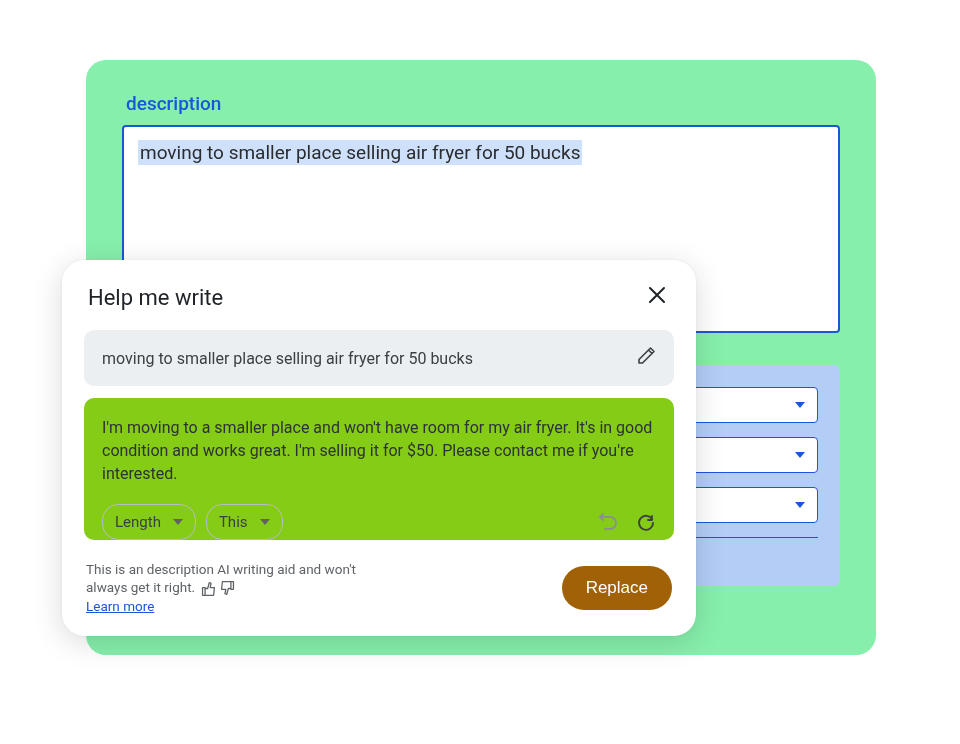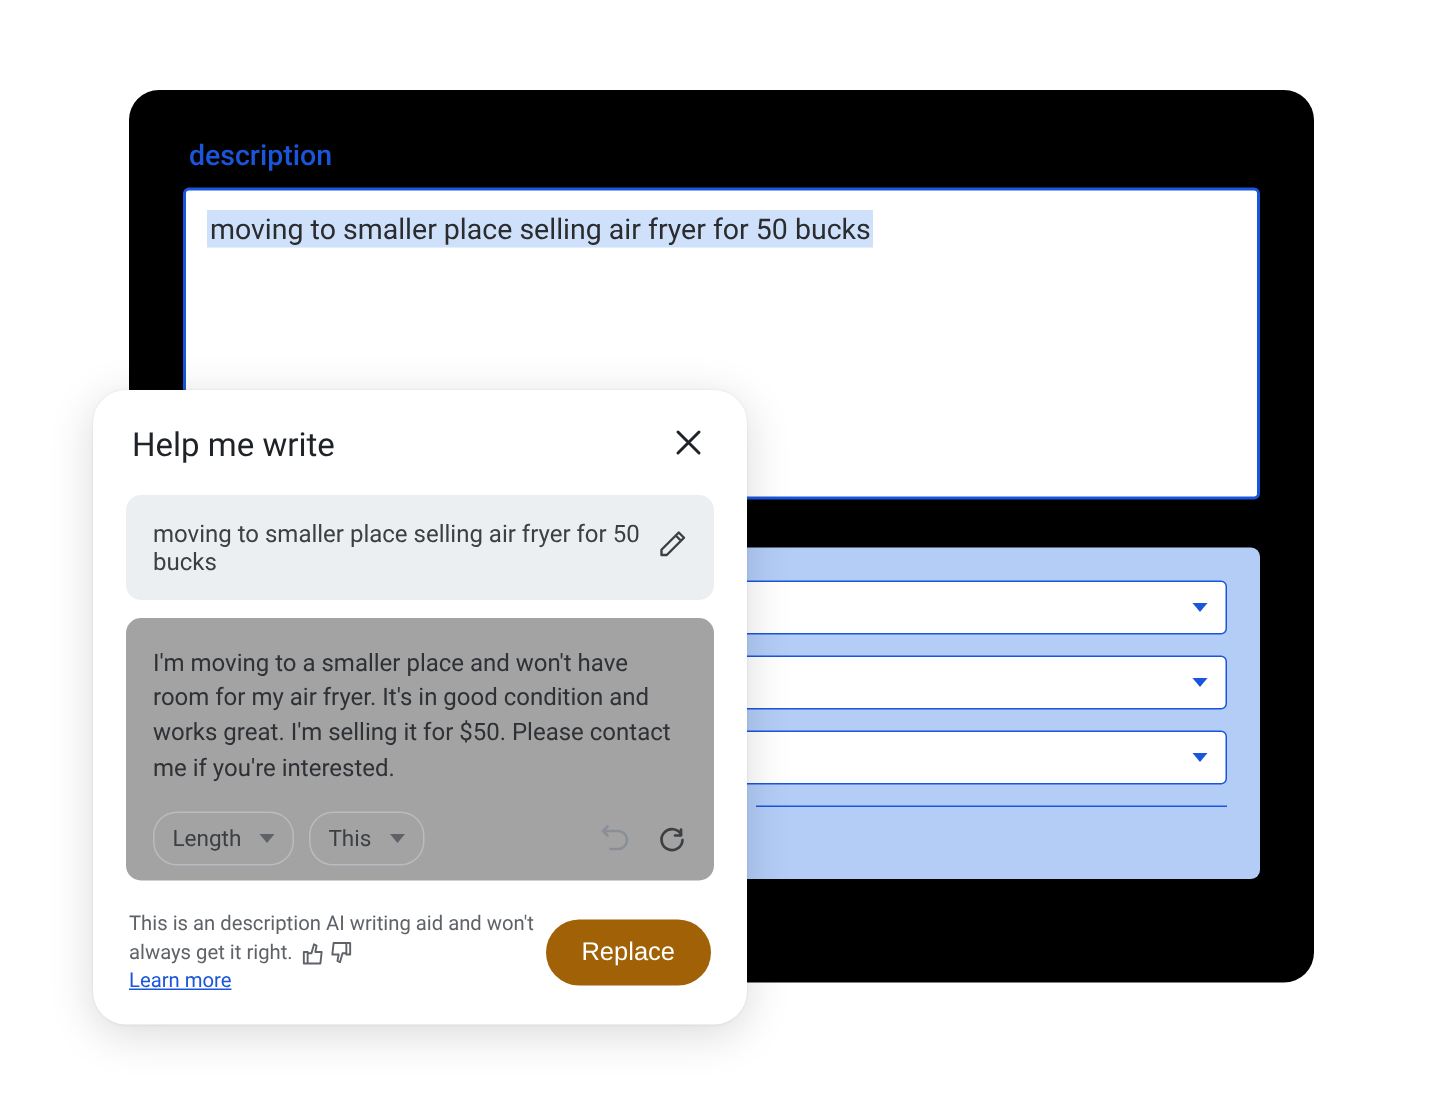--- a/index.html
+++ b/index.html
@@ -14,21 +14,21 @@
       height: 744px;
       position: relative;
       overflow: hidden;
     }
     .form-bg {
       position: absolute;
       top: 60px;
       left: 86px;
       width: 790px;
       height: 595px;
-      background: #000000;
+      background: #86efac;
       border-radius: 20px;
       padding: 32px 36px;
     }
     .field-label {
       color: #1a56db;
       font-size: 19px;
       font-weight: 500;
       margin-bottom: 10px;
       margin-left: 4px;
     }
@@ -98,21 +98,21 @@
       border: 1.5px solid #1a56db;
       border-radius: 2px;
       display: inline-block;
     }
 
     
     .popup {
       position: absolute;
       top: 260px;
       left: 62px;
-      width: 436px;
+      width: 634px;
       background: #ffffff;
       border-radius: 22px;
       box-shadow: 0 6px 30px rgba(0,0,0,0.15), 0 0 2px rgba(0,0,0,0.08);
       padding: 22px 22px 20px 22px;
     }
     .popup-header {
       display: flex;
       justify-content: space-between;
       align-items: center;
       margin-bottom: 18px;
@@ -136,23 +136,23 @@
       margin-bottom: 12px;
     }
     .prompt-text {
       color: #3c4043;
       font-size: 16px;
     }
     .edit-icon {
       cursor: pointer;
     }
     .gen-box {
-      background: #a3a3a3;
+      background: #84cc16;
       border-radius: 10px;
-      padding: 18px 18px 10px 18px;
+      padding: 18px 18px 0 18px;
     }
     .gen-text {
       color: #2e3135;
       font-size: 16px;
       line-height: 1.45;
       margin-bottom: 18px;
     }
     .gen-controls {
       display: flex;
       justify-content: space-between;

